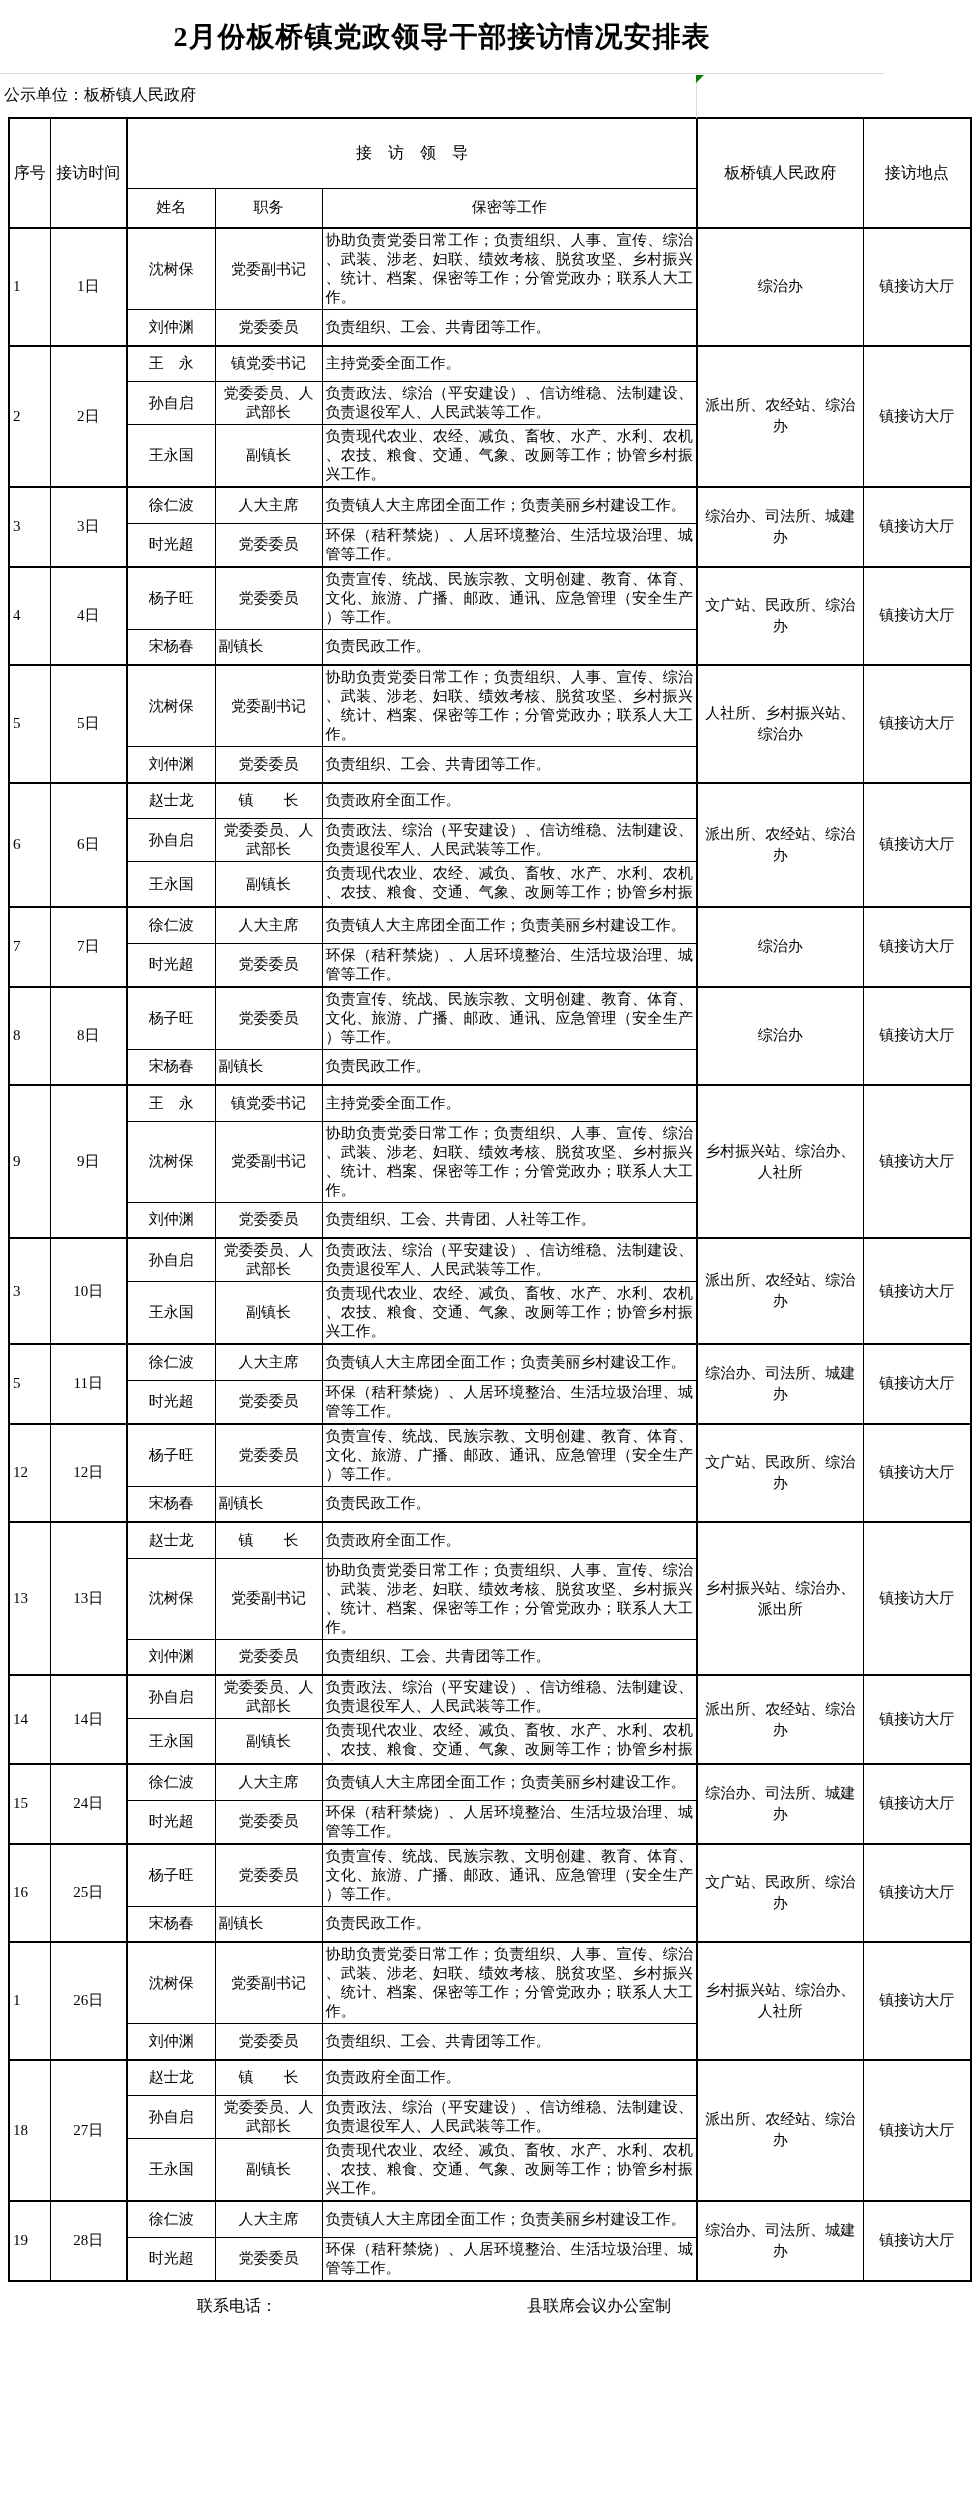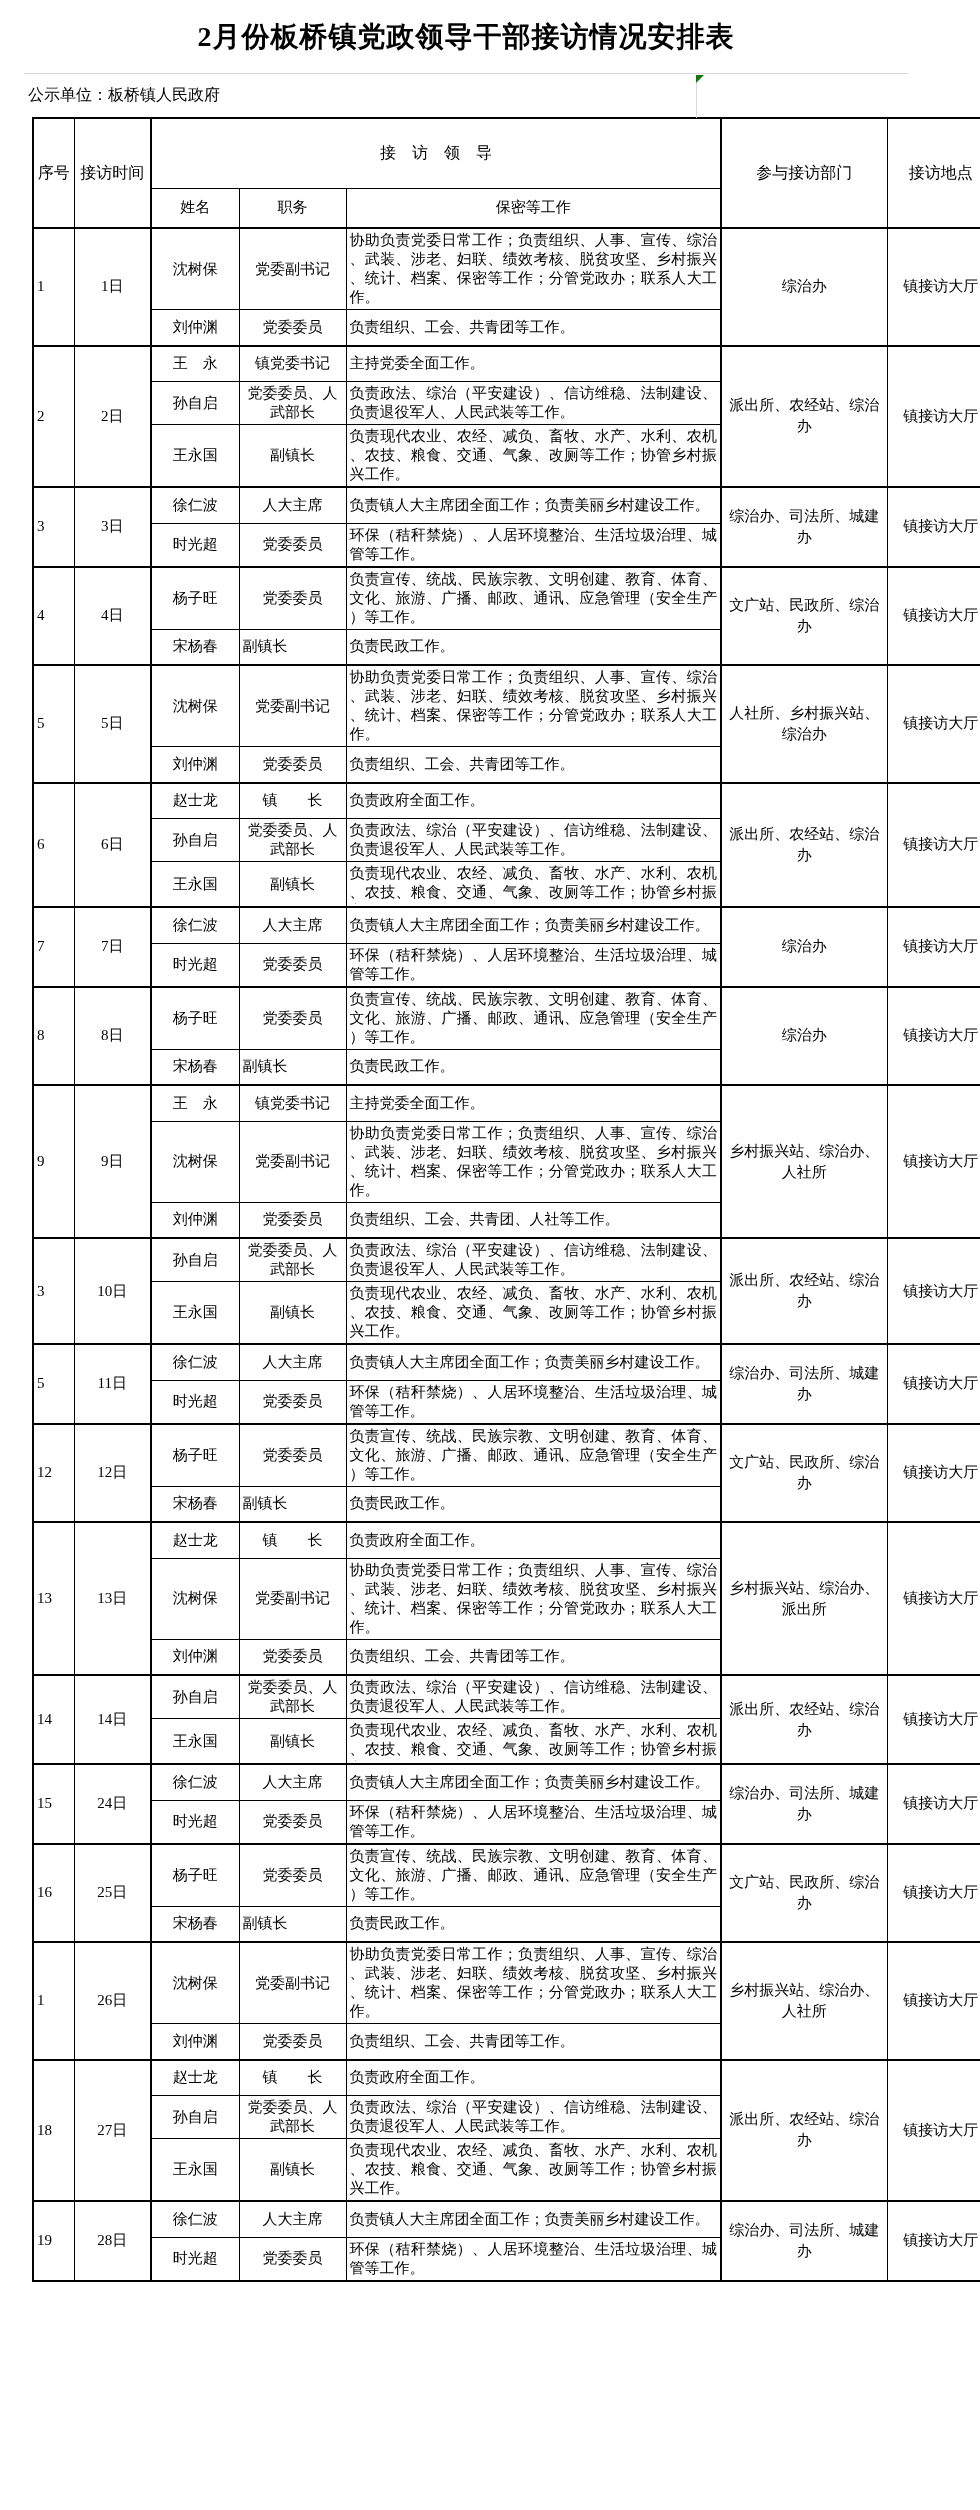--- a/index.html
+++ b/index.html
@@ -1,17 +1,17 @@
 <!DOCTYPE html>
 <html><head>
 <meta charset="utf-8">
 <style>
   html,body{margin:0;padding:0;background:#fff;}
   body{width:980px;font-family:"Liberation Serif","DejaVu Serif",serif;color:#000;}
-  .page{position:relative;width:884px;padding-left:24px;}
+  .page{position:relative;width:884px;}
   .title-band{height:73px;border-bottom:1px solid #dadada;display:flex;align-items:center;justify-content:center;}
   .title{font-size:28px;font-weight:bold;letter-spacing:1px;}
   .publisher-band{height:43px;display:flex;align-items:center;}
   .publisher{font-size:16px;padding-left:4px;text-align:right;}
   .green-flag{position:absolute;top:75px;left:696px;width:0;height:0;
     border-top:8px solid #0b7c0b;border-right:8px solid transparent;}
   .ghost-vline{position:absolute;top:75px;left:696px;width:1px;height:43px;background:#dadada;}
   table.sched{border-collapse:collapse;margin-left:8px;width:962px;table-layout:fixed;
     border:2px solid #000;font-size:15px;}
   .sched th,.sched td{border:1px solid #000;font-weight:normal;padding:2px 3px;
@@ -59,21 +59,21 @@
       <col style="width:107px">
         <col style="width:375px">
         <col style="width:166px">
         <col style="width:108px">
     </colgroup>
     <thead>
       <tr class="th-group">
         <th rowspan="2">序号</th>
         <th rowspan="2">接访时间</th>
         <th colspan="3" class="th-leaders">接　访　领　导</th>
-        <th rowspan="2">参与接访部门</th>
+        <th rowspan="2">板桥镇人民政府</th>
         <th rowspan="2">接访地点</th>
       </tr>
       <tr class="th-sub">
         <th class="th-name">姓名</th>
         <th>职务</th>
         <th class="th-work">保密等工作</th>
       </tr>
     </thead>
     <tbody>
         <tr class="lead-row group-start">
@@ -449,13 +449,17 @@
         <tr class="lead-row">
           <td class="c-name">时光超</td>
           <td class="c-pos">党委委员</td>
           <td class="c-work">
             <div class="wk">环保（秸秆禁烧）、人居环境整治、生活垃圾治理、城管等工作。</div>
           </td>
         </tr>
       </tbody>
   </table>
 
+  <div class="footer-band">
+    <span class="footer-contact">联系电话：</span>
+    <span class="footer-maker">县联席会议办公室制</span>
+  </div>
 </div>
 
 </body></html>

